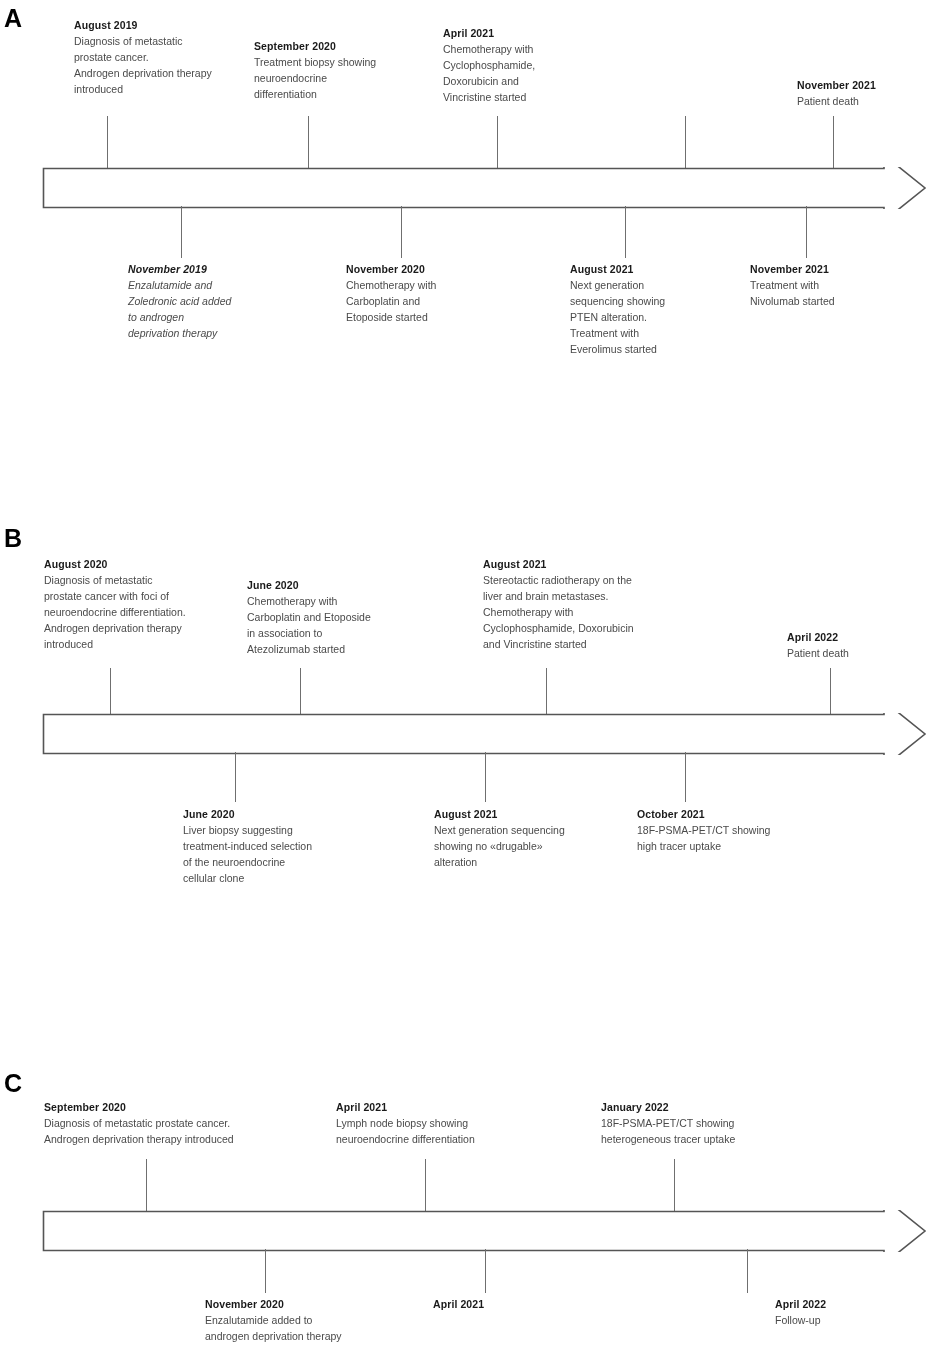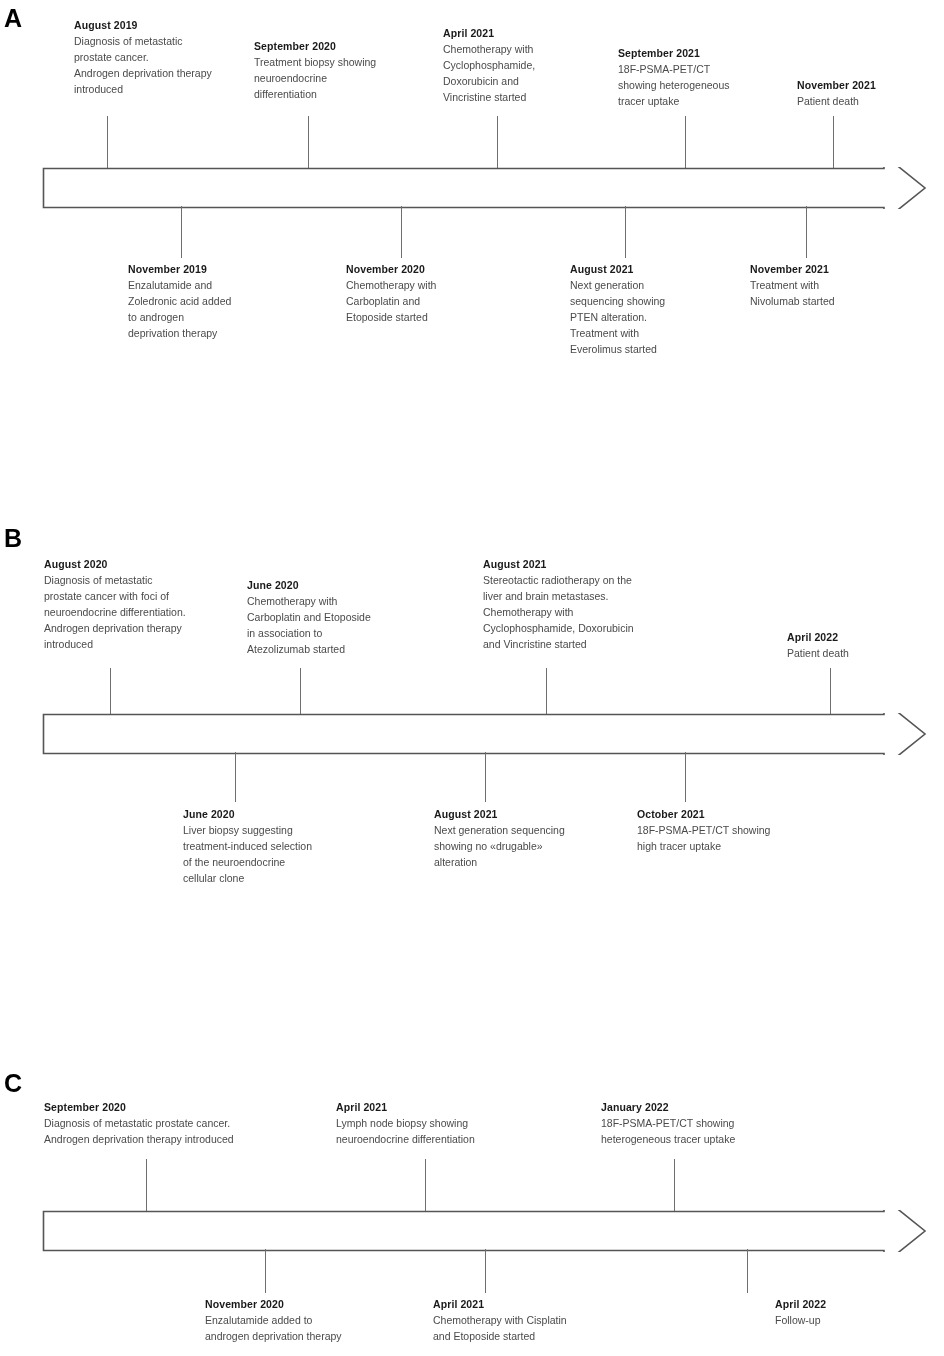--- a/index.html
+++ b/index.html
@@ -72,26 +72,20 @@
 neuroendocrine
 differentiation</span>
   </div>
   <div class="evt" style="left:443px;top:26px;width:150px;">
     <span class="evt-date">April 2021</span>
     <span class="evt-desc">Chemotherapy with
 Cyclophosphamide,
 Doxorubicin and
 Vincristine started</span>
   </div>
-  <div class="evt" style="left:618px;top:46px;width:160px;">
-    <span class="evt-date">September 2021</span>
-    <span class="evt-desc">18F-PSMA-PET/CT
-showing heterogeneous
-tracer uptake</span>
-  </div>
   <div class="evt" style="left:797px;top:78px;width:140px;">
     <span class="evt-date">November 2021</span>
     <span class="evt-desc">Patient death</span>
   </div>
 
   <div class="tick" style="left:107px;top:116px;height:53px;"></div>
   <div class="tick" style="left:308px;top:116px;height:53px;"></div>
   <div class="tick" style="left:497px;top:116px;height:53px;"></div>
   <div class="tick" style="left:685px;top:116px;height:53px;"></div>
   <div class="tick" style="left:833px;top:116px;height:53px;"></div>
@@ -101,21 +95,21 @@
       <path d="M43.5 1.5 H884 V1.5 L884 1.5 L884 1.5 Z" fill="none"></path>
       <path d="M43.5,1.5 L884,1.5 L884,-12 L925,21 L884,54 L884,40.5 L43.5,40.5 Z" fill="#ffffff" stroke="#555555" stroke-width="1.6" stroke-linejoin="miter"></path>
     </svg>
   </div>
 
   <div class="tick" style="left:181px;top:206px;height:52px;"></div>
   <div class="tick" style="left:401px;top:206px;height:52px;"></div>
   <div class="tick" style="left:625px;top:206px;height:52px;"></div>
   <div class="tick" style="left:806px;top:206px;height:52px;"></div>
 
-  <div class="evt below" style="left:128px;top:262px;width:160px;">
+  <div class="evt below" style="left:128px;top:262px;width:160px;font-style:italic;">
     <span class="evt-date">November 2019</span>
     <span class="evt-desc">Enzalutamide and
 Zoledronic acid added
 to androgen
 deprivation therapy</span>
   </div>
   <div class="evt below" style="left:346px;top:262px;width:160px;">
     <span class="evt-date">November 2020</span>
     <span class="evt-desc">Chemotherapy with
 Carboplatin and
@@ -237,20 +231,18 @@
   <div class="tick" style="left:485px;top:184px;height:44px;"></div>
   <div class="tick" style="left:747px;top:184px;height:44px;"></div>
 
   <div class="evt below" style="left:205px;top:232px;width:210px;">
     <span class="evt-date">November 2020</span>
     <span class="evt-desc">Enzalutamide added to
 androgen deprivation therapy</span>
   </div>
   <div class="evt below" style="left:433px;top:232px;width:210px;">
     <span class="evt-date">April 2021</span>
-    <span class="evt-desc">Chemotherapy with Cisplatin
-and Etoposide started</span>
   </div>
   <div class="evt below" style="left:775px;top:232px;width:160px;">
     <span class="evt-date">April 2022</span>
     <span class="evt-desc">Follow-up</span>
   </div>
 </section>
 
 </body></html>

